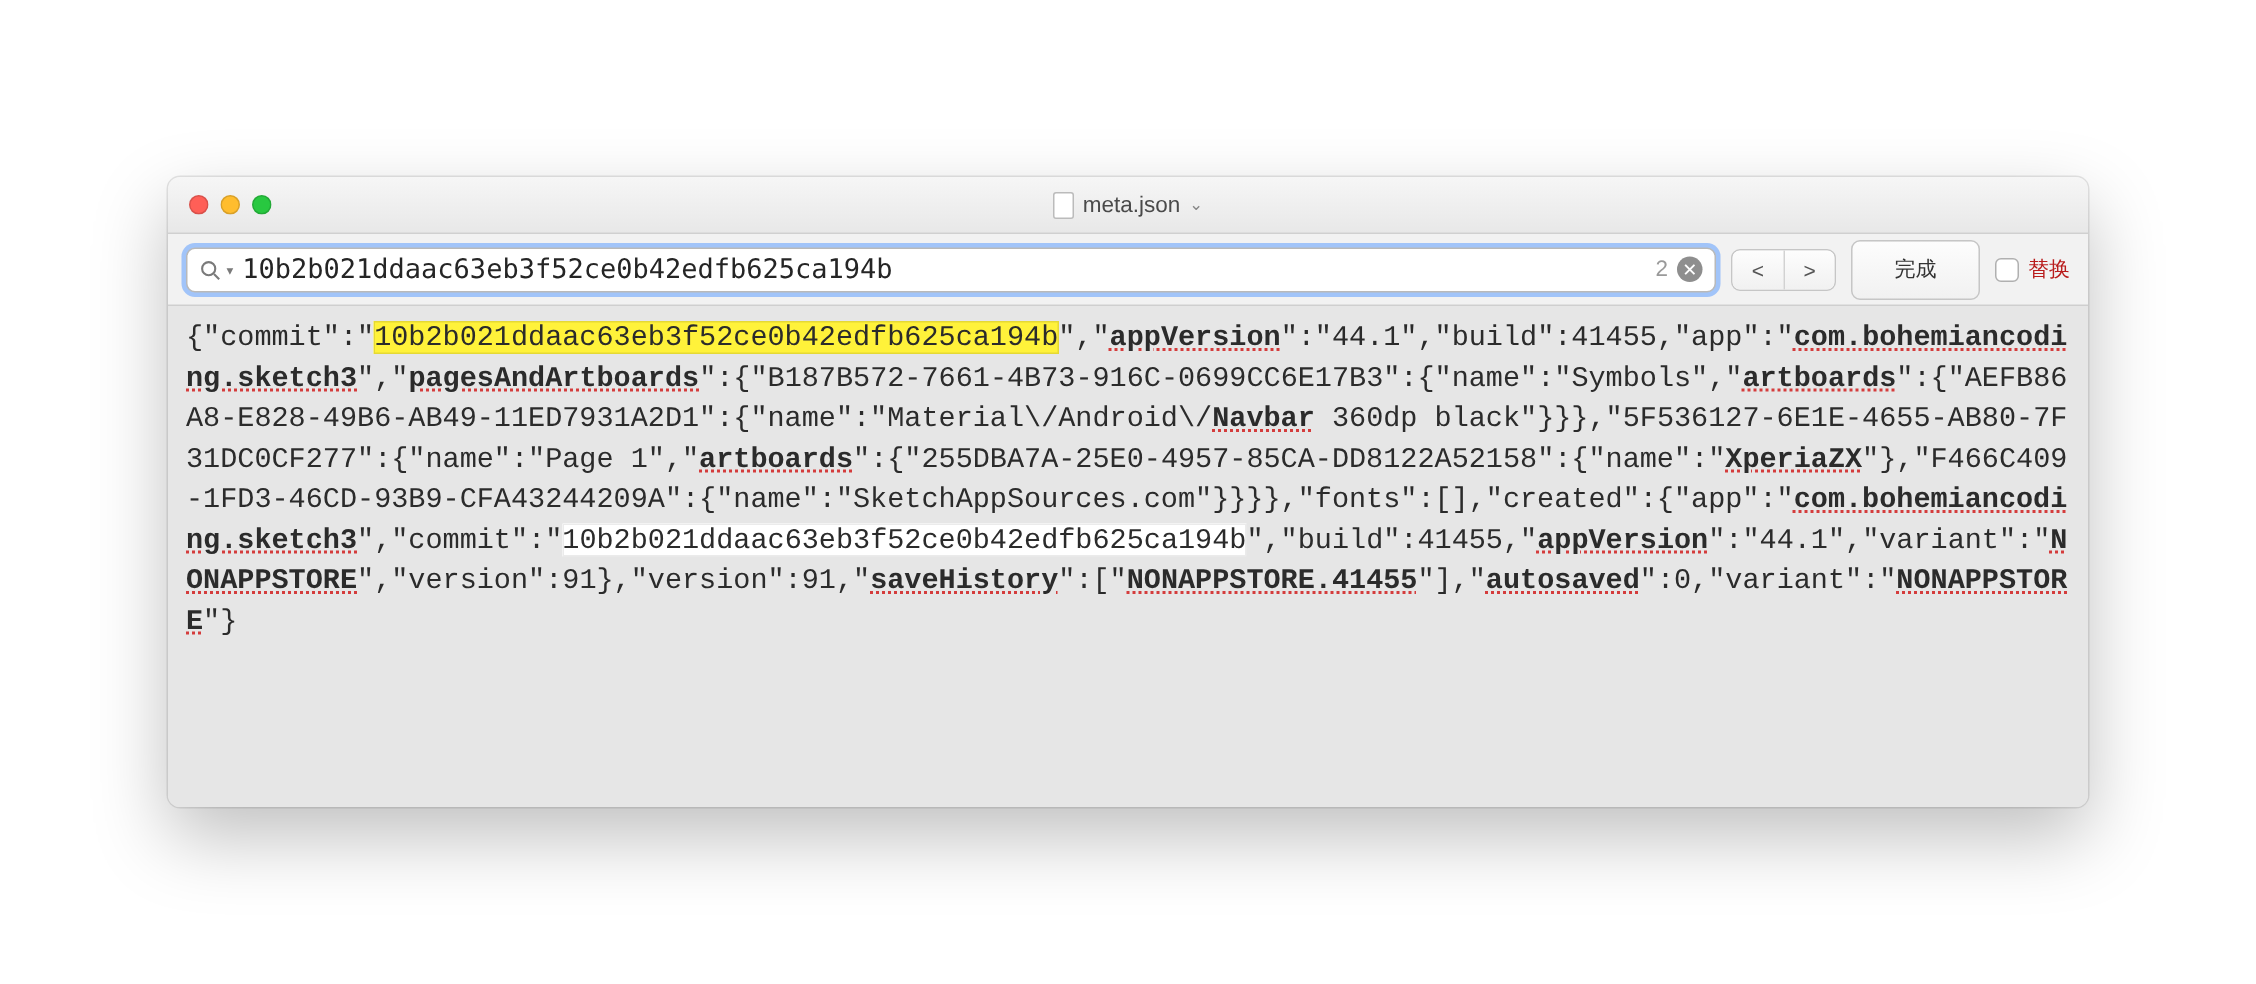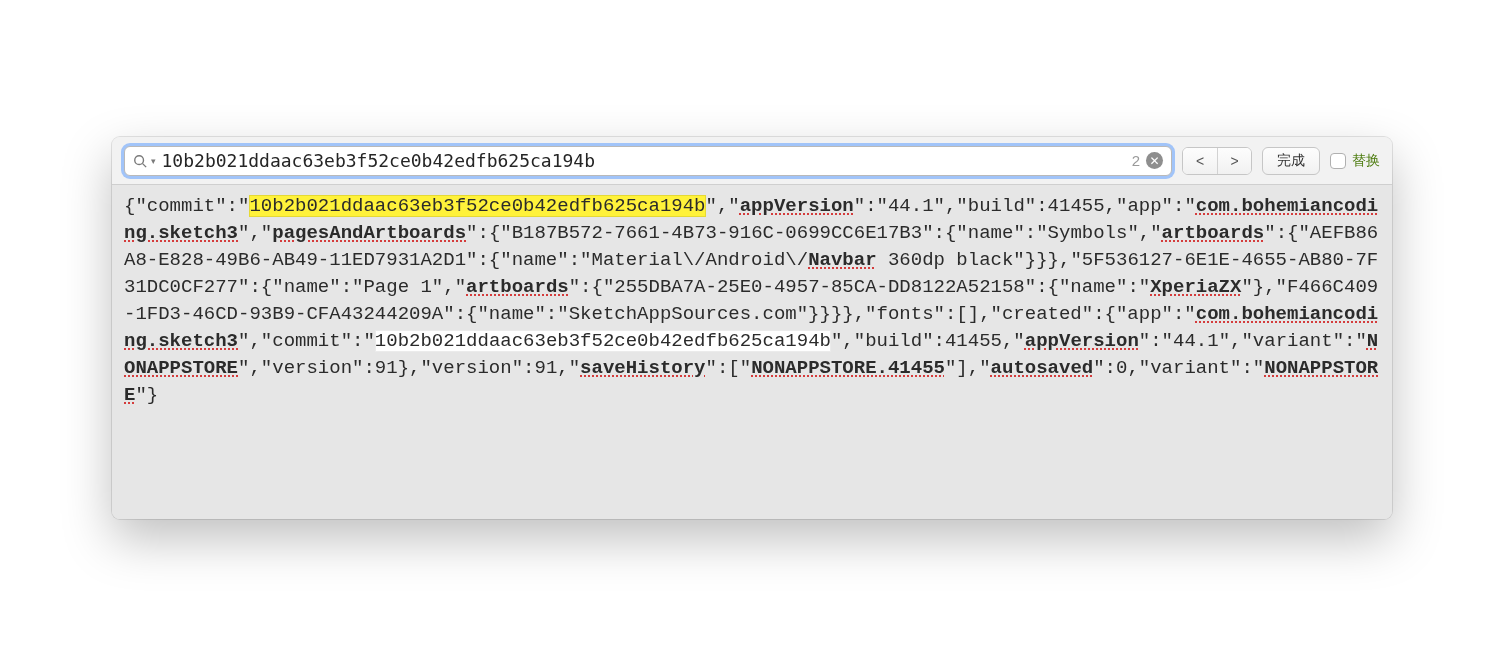--- a/index.html
+++ b/index.html
@@ -127,35 +127,35 @@
   .seg button {
     width: 34px;
     border: none;
     background: linear-gradient(#fdfdfd,#f1f1f1);
     color: #555;
     font-size: 14px;
     cursor: pointer;
   }
   .seg button + button { border-left: 1px solid #d2d2d2; }
   .btn {
-    height: 28px;
-    padding: 0 14px;
+    height: 40px;
+    padding: 0 28px;
     border: 1px solid #c6c6c6;
     border-radius: 6px;
     background: linear-gradient(#fdfdfd,#f1f1f1);
     font-size: 14px;
     color: #333;
     cursor: pointer;
   }
   .chk-wrap {
     display: flex;
     align-items: center;
     gap: 6px;
     font-size: 14px;
-    color: #4d7c0f;
+    color: #b91c1c;
   }
   .chk {
     width: 16px; height: 16px;
     border: 1px solid #b0b0b0;
     border-radius: 4px;
     background: #fff;
   }
   .content {
     background: #e6e6e6;
     padding: 8px 12px 110px 12px;
@@ -182,20 +182,32 @@
     text-decoration-thickness: 2px;
     text-underline-offset: 2px;
     font-weight: bold;
   }
 </style>
 </head>
 <body>
 
 <div class="window">
 
+  <div class="titlebar">
+    <div class="traffic-lights">
+      <div class="light red"></div>
+      <div class="light yellow"></div>
+      <div class="light green"></div>
+    </div>
+    <div class="title-wrap">
+      <span class="file-icon"></span>
+      <span>meta.json</span>
+      <span class="chev">⌄</span>
+    </div>
+  </div>
 
   <div class="findbar">
     <div class="search-box">
       <span class="mag">
         <svg viewBox="0 0 16 16" width="14" height="14" fill="none" stroke="#7a7a7a" stroke-width="1.6">
           <circle cx="7" cy="7" r="5"></circle>
           <line x1="11" y1="11" x2="15" y2="15"></line>
         </svg>
       </span>
       <span class="dropcaret">▾</span>

